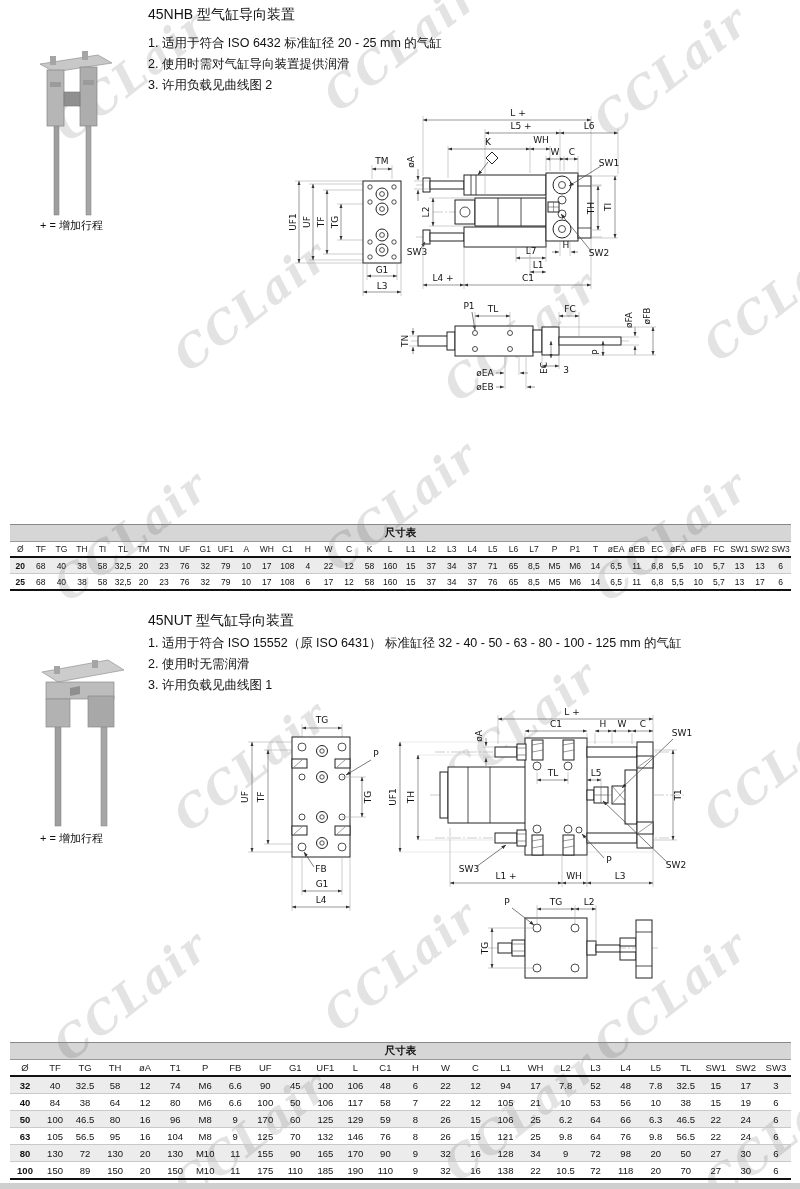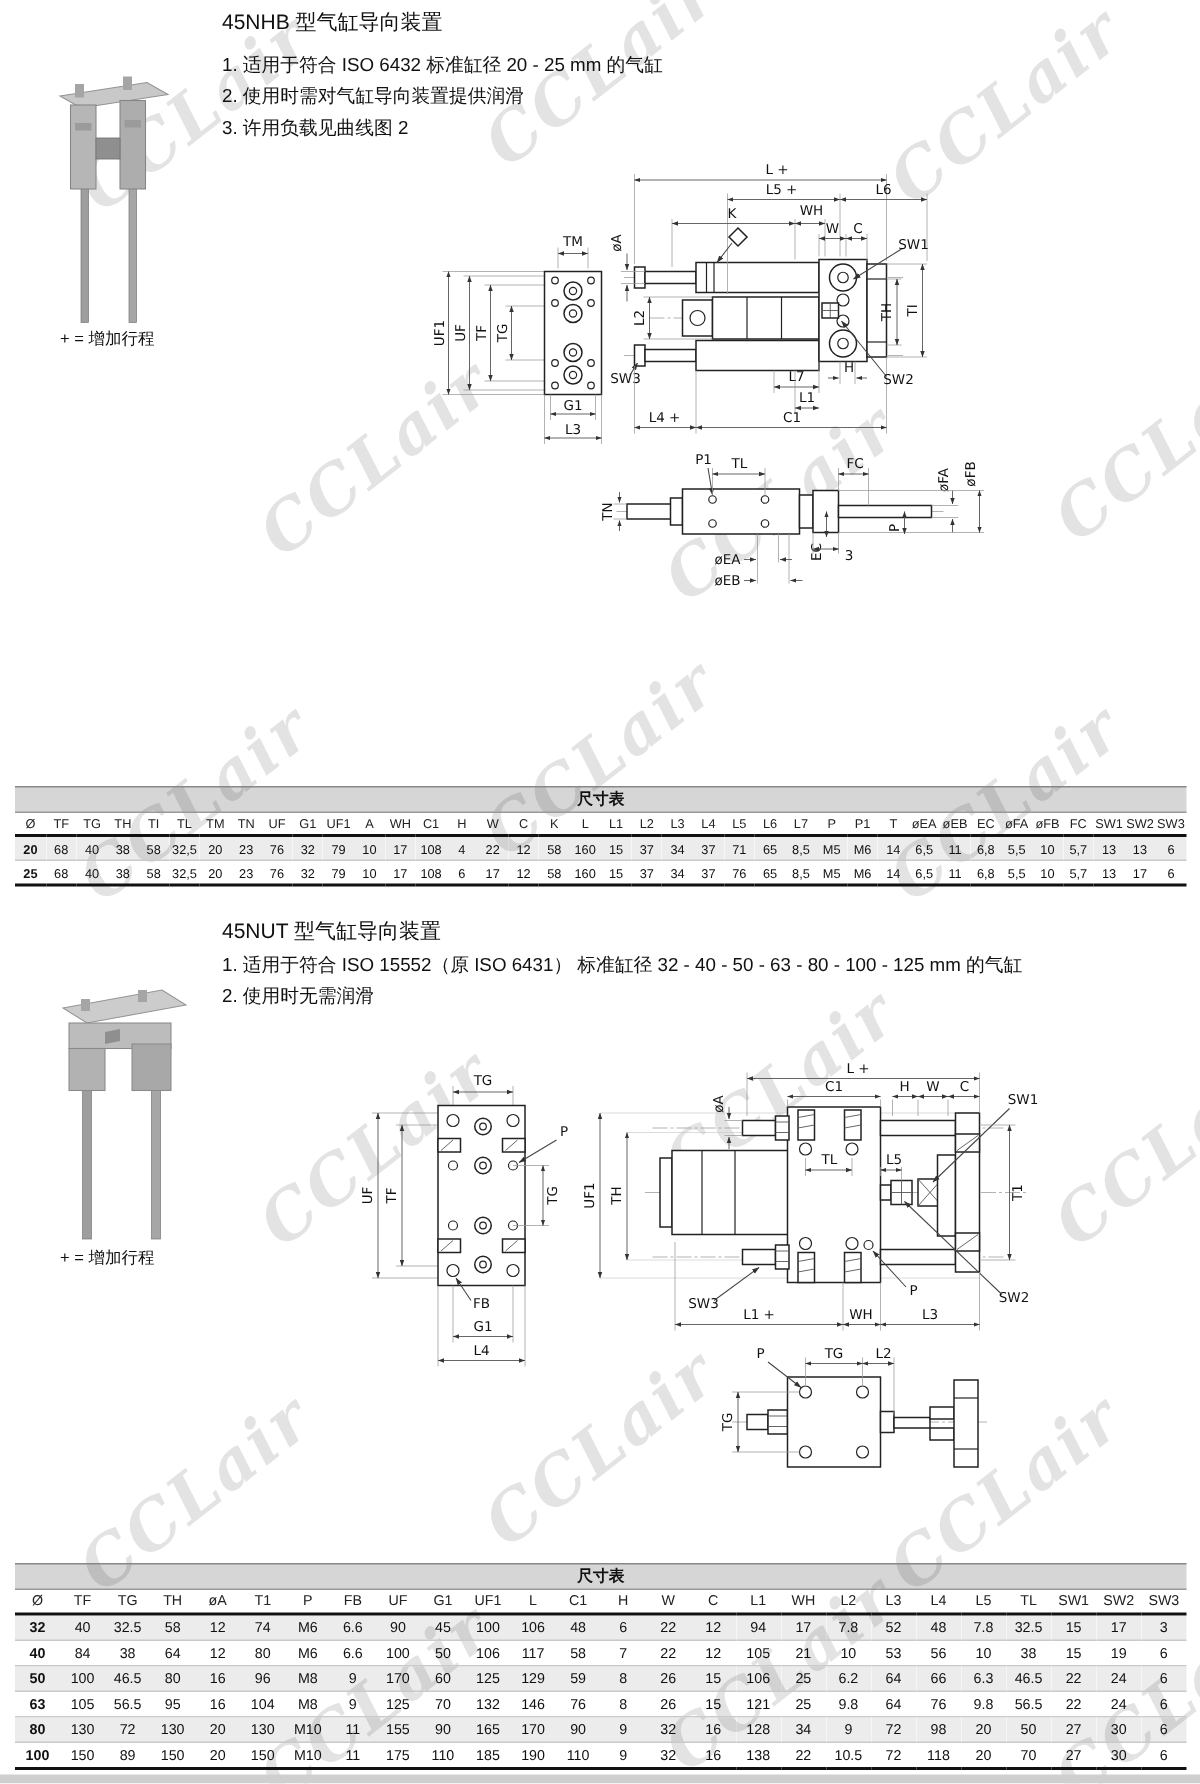--- a/index.html
+++ b/index.html
@@ -429,20 +429,21 @@
           </tr>
         </tbody>
       </table>
     </div>
 </div>
 
 <div class="abs layer title" style="left:148px;top:612px">45NUT 型气缸导向装置</div>
 <div class="abs layer notes" style="left:148px;top:633px">
   <div>1. 适用于符合 ISO 15552（原 ISO 6431） 标准缸径 32 - 40 - 50 - 63 - 80 - 100 - 125 mm 的气缸</div>
   <div>2. 使用时无需润滑</div>
+  <div>3. 许用负载见曲线图 1</div>
 </div>
 
 <svg class="abs layer" style="left:18px;top:646px" width="120" height="185" viewBox="0 0 120 185">
   <rect x="37" y="78" width="6" height="102" fill="#9e9e9e" stroke="#7d7d7d" stroke-width=".5"></rect>
   <rect x="83" y="76" width="6" height="104" fill="#a6a6a6" stroke="#7d7d7d" stroke-width=".5"></rect>
   <polygon points="24,26 90,14 106,24 40,36" fill="#cccccc" stroke="#949494" stroke-width=".7"></polygon>
   <rect x="36" y="20" width="6" height="8" fill="#a5a5a5"></rect>
   <rect x="74" y="14" width="6" height="8" fill="#a5a5a5"></rect>
   <rect x="28" y="36" width="68" height="17" fill="#bcbcbc" stroke="#8a8a8a" stroke-width=".7"></rect>
   <rect x="28" y="53" width="24" height="28" fill="#b2b2b2" stroke="#8a8a8a" stroke-width=".7"></rect>

